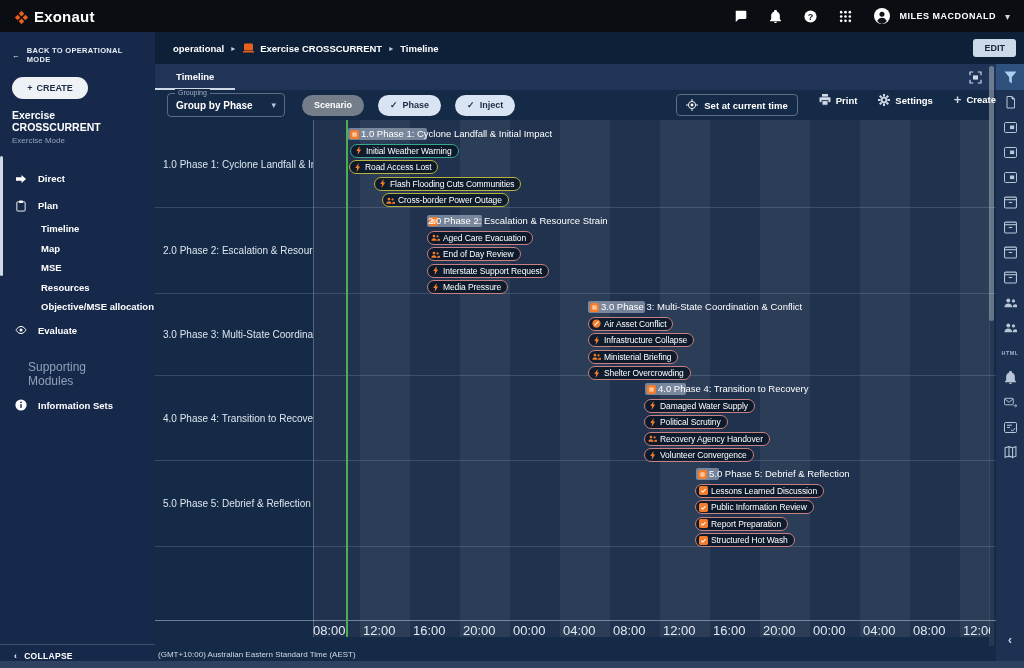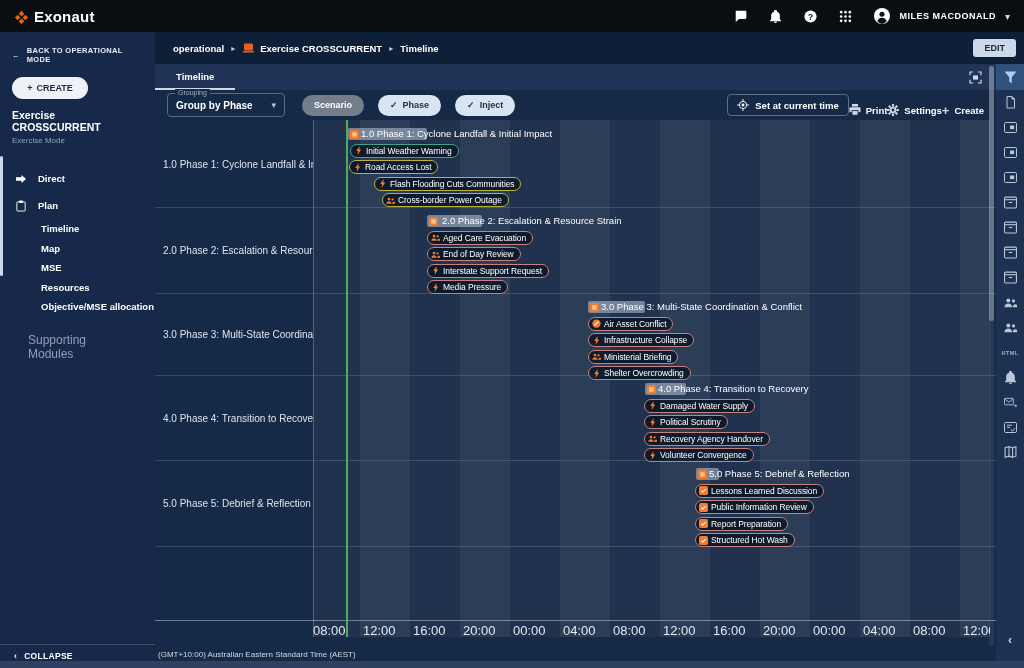--- a/index.html
+++ b/index.html
@@ -66,21 +66,21 @@
   border-radius:4px;display:flex;align-items:center;padding:0 8px;cursor:pointer}
 #grouping .glabel{position:absolute;top:-5px;left:7px;font-size:7px;color:#9fb0c4;background:#152a46;padding:0 3px}
 #grouping .gvalue{font-size:10px;font-weight:bold}
 #grouping .gcaret{margin-left:auto;font-size:9px;color:#b9c6d8}
 #chips{display:flex;gap:14px;margin-left:17px}
 .chip{height:21px;border-radius:11px;padding:0 12px;display:flex;align-items:center;gap:5px;
   font-size:9px;font-weight:bold;cursor:pointer}
 .chip.on{background:#d9e4f2;color:#1c2c44}
 .chip.off{background:#747e8b;color:#fff}
 .chip-check{font-size:9px}
-#tb-actions{margin-left:auto;display:flex;align-items:flex-end;gap:0;margin-right:12px}
+#tb-actions{margin-left:auto;display:flex;align-items:flex-start;gap:21px;margin-right:0}
 #set-time-btn{display:flex;align-items:center;gap:6px;border:1px solid #5d7089;border-radius:4px;
   padding:4px 9px;font-size:9.5px;font-weight:bold;cursor:pointer;color:#fff}
 #set-time-btn svg{width:12px;height:12px;color:#fff}
 .action{display:flex;align-items:center;gap:5px;font-size:9.5px;font-weight:bold;cursor:pointer;color:#fff}
 .action svg{width:12px;height:12px;color:#cfd9e6}
 .action .plus{font-size:13px;font-weight:bold;color:#cfd9e6;line-height:10px}
 
 
 #chart{position:absolute;left:155px;top:120px;width:841px;height:530px;background:#152a46}
 #labelcol{position:absolute;left:0;top:0;width:158px;height:517px}
@@ -222,22 +222,43 @@
         </div>
         <div class="sb-sub-item">
           <span>MSE</span>
         </div>
         <div class="sb-sub-item">
           <span>Resources</span>
         </div>
         <div class="sb-sub-item">
           <span>Objective/MSE allocation</span>
         </div>
+        <div class="sb-item">
+          <span class="sb-ic">
+            <svg viewBox="0 0 12 10" fill="none" stroke="currentColor">
+              <path d="M1 5s2-3.6 5-3.6S11 5 11 5 9 8.6 6 8.6 1 5 1 5z"></path>
+              <circle cx="6" cy="5" r="1.5" fill="currentColor" stroke="none"></circle>
+            </svg>
+          </span>
+          <span>Evaluate</span>
+        </div>
       </nav>
     <div id="sb-section">Supporting Modules</div>
+    <nav id="sb-section-menu">
+        <div class="sb-item">
+          <span class="sb-ic">
+            <svg viewBox="0 0 12 12">
+              <circle cx="6" cy="6" r="5.6" fill="currentColor"></circle>
+              <rect x="5.3" y="5.1" width="1.4" height="3.8" fill="#16294a"></rect>
+              <circle cx="6" cy="3.3" r=".9" fill="#16294a"></circle>
+            </svg>
+          </span>
+          <span>Information Sets</span>
+        </div>
+      </nav>
     <div id="sb-collapse">
       <span>‹</span>
       <span>COLLAPSE</span>
     </div>
   </aside>
 
   <div id="crumbbar">
     <span class="crumb">operational</span>
     <span class="crumb-sep">▸</span>
     <span class="crumb-ic">
@@ -404,21 +425,21 @@
           <span>Cross-border Power Outage</span>
         </div>
         <div class="phasebar" style="left: 114px; top: 95px; width: 55px;">
           <span>
             <svg viewBox="0 0 10 10">
               <rect width="10" height="10" rx="2" fill="#f57c2a"></rect>
               <rect x="2.5" y="2.5" width="5" height="5" rx="1" fill="#ffc49a"></rect>
             </svg>
           </span>
         </div>
-        <div class="phaselabel" style="left: 129px; top: 95px;">2.0 Phase 2: Escalation &amp; Resource Strain</div>
+        <div class="phaselabel" style="left: 115px; top: 95px;">2.0 Phase 2: Escalation &amp; Resource Strain</div>
         <div class="pill red" style="left: 114px; top: 110.5px;">
           <span>
             <svg viewBox="0 0 14 10" fill="#f57c2a">
               <circle cx="4.6" cy="2.8" r="2.1"></circle>
               <circle cx="10.2" cy="3.3" r="1.7"></circle>
               <path d="M.5 10c0-2.5 1.8-3.9 4.1-3.9S8.7 7.5 8.7 10z"></path>
               <path d="M9.3 10c.1-2 1.3-3.1 2.9-3.1 1.5 0 2.7 1.1 2.8 3.1z"></path>
             </svg>
           </span>
           <span>Aged Care Evacuation</span>

